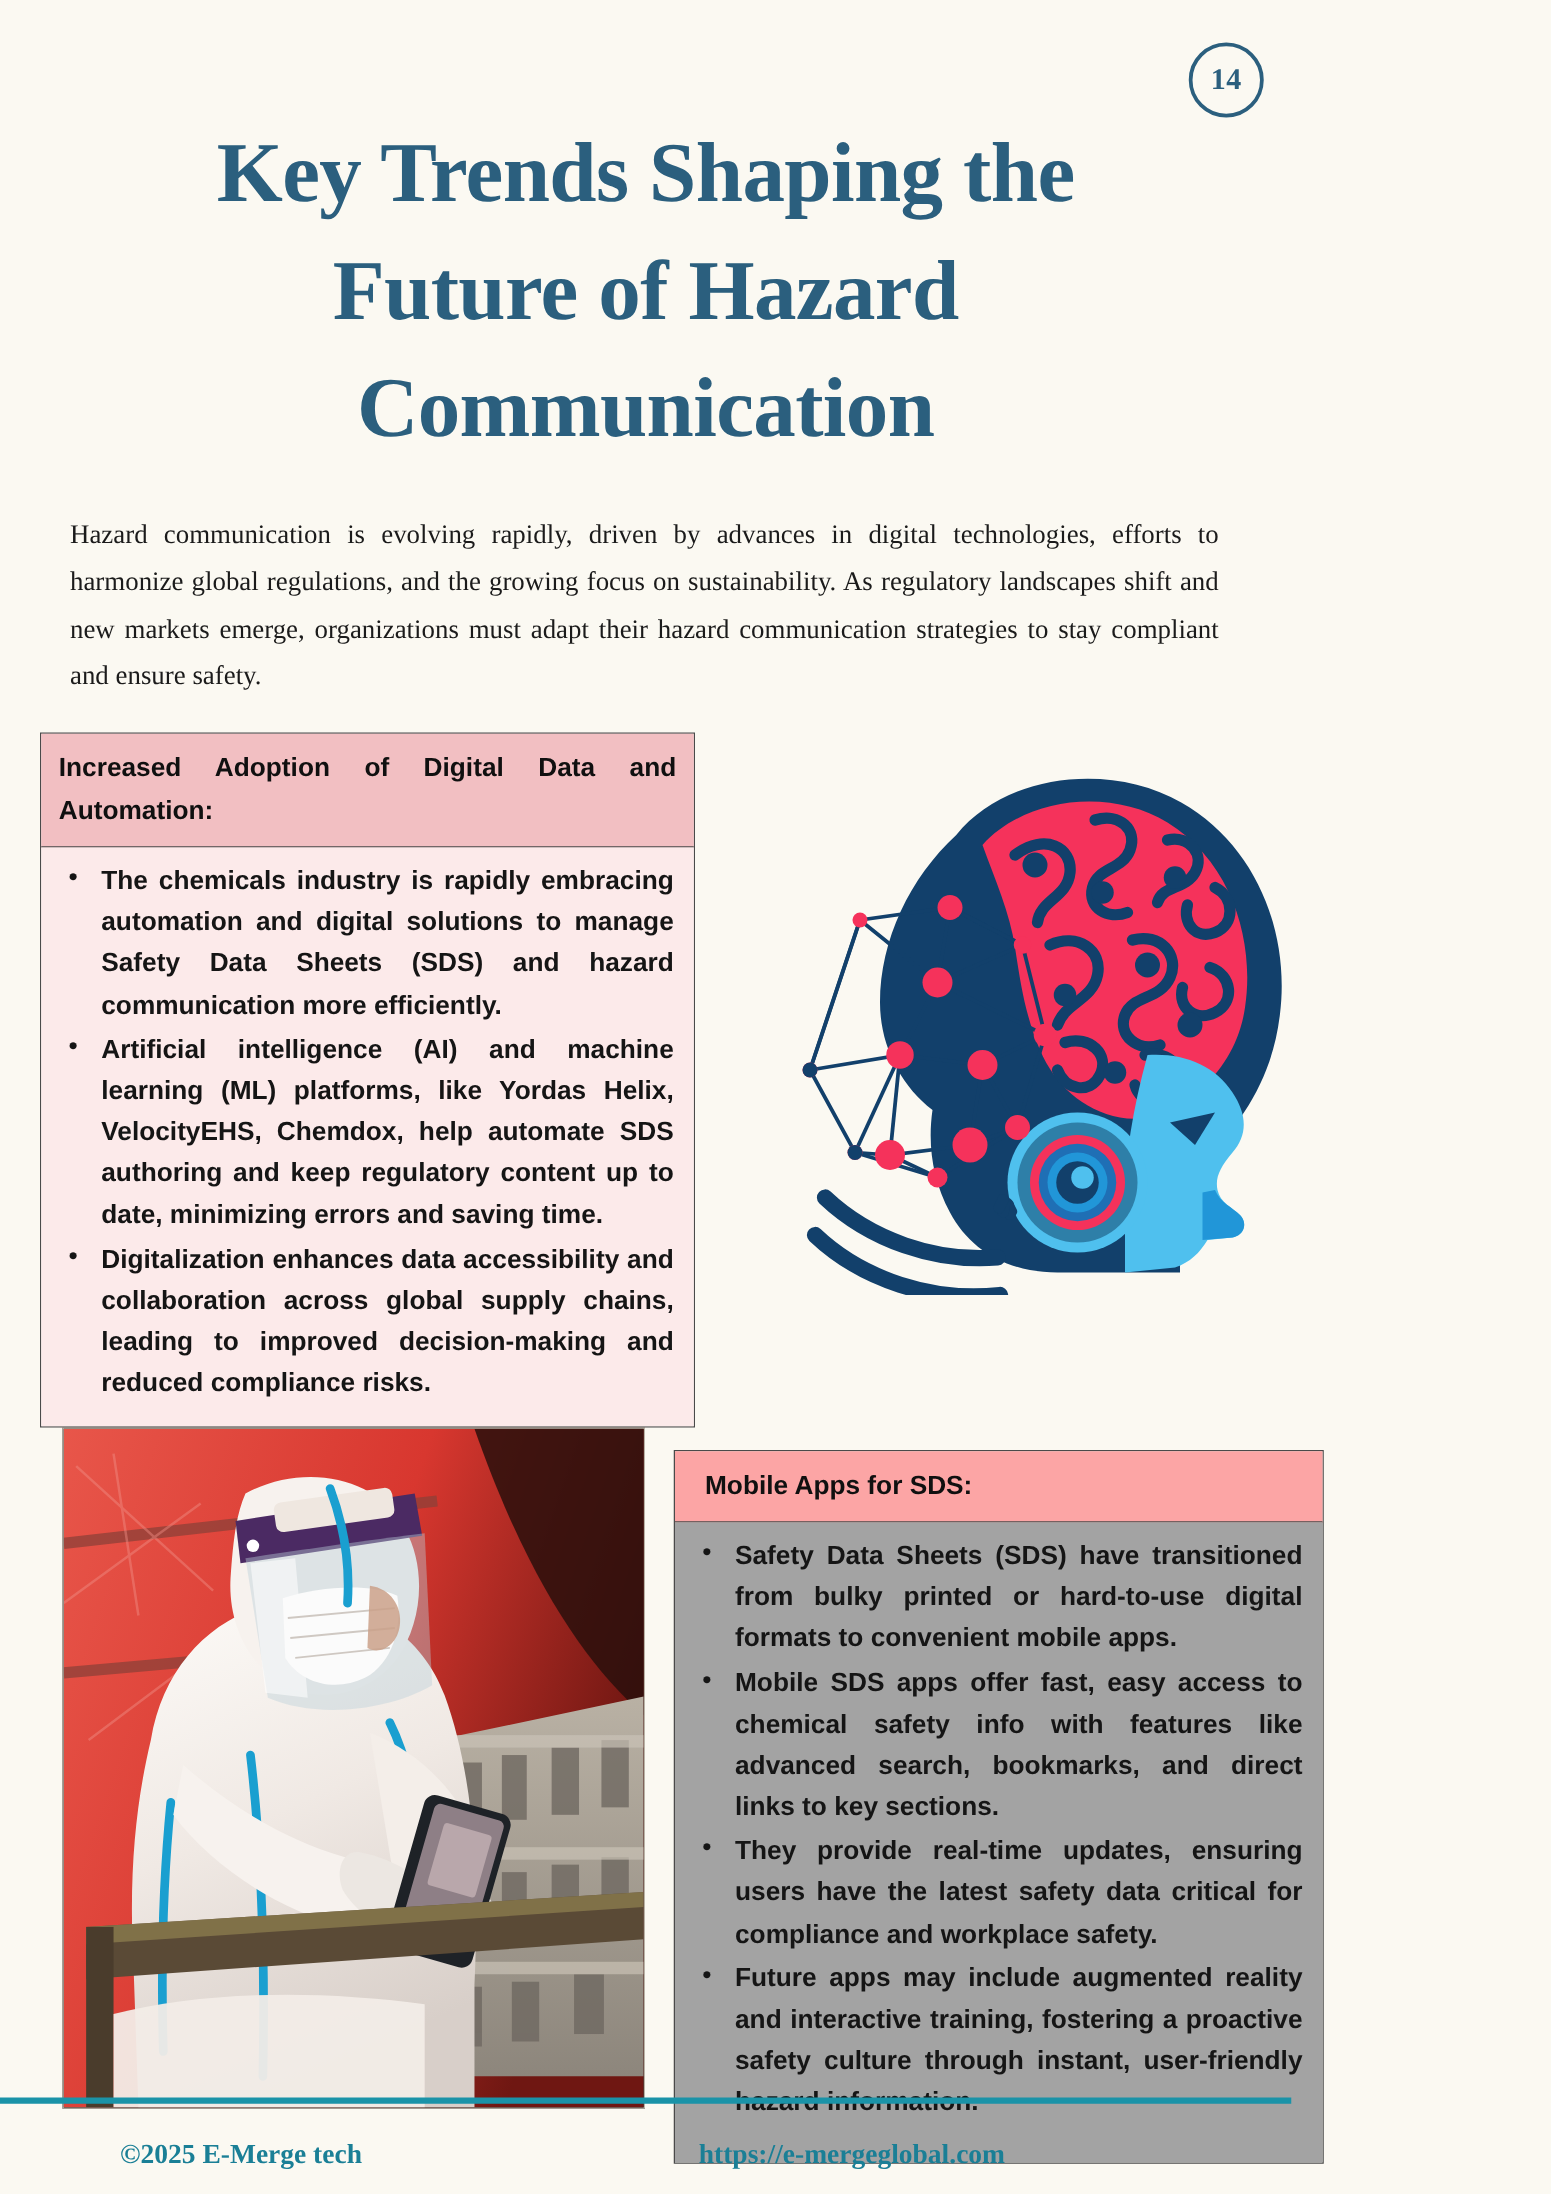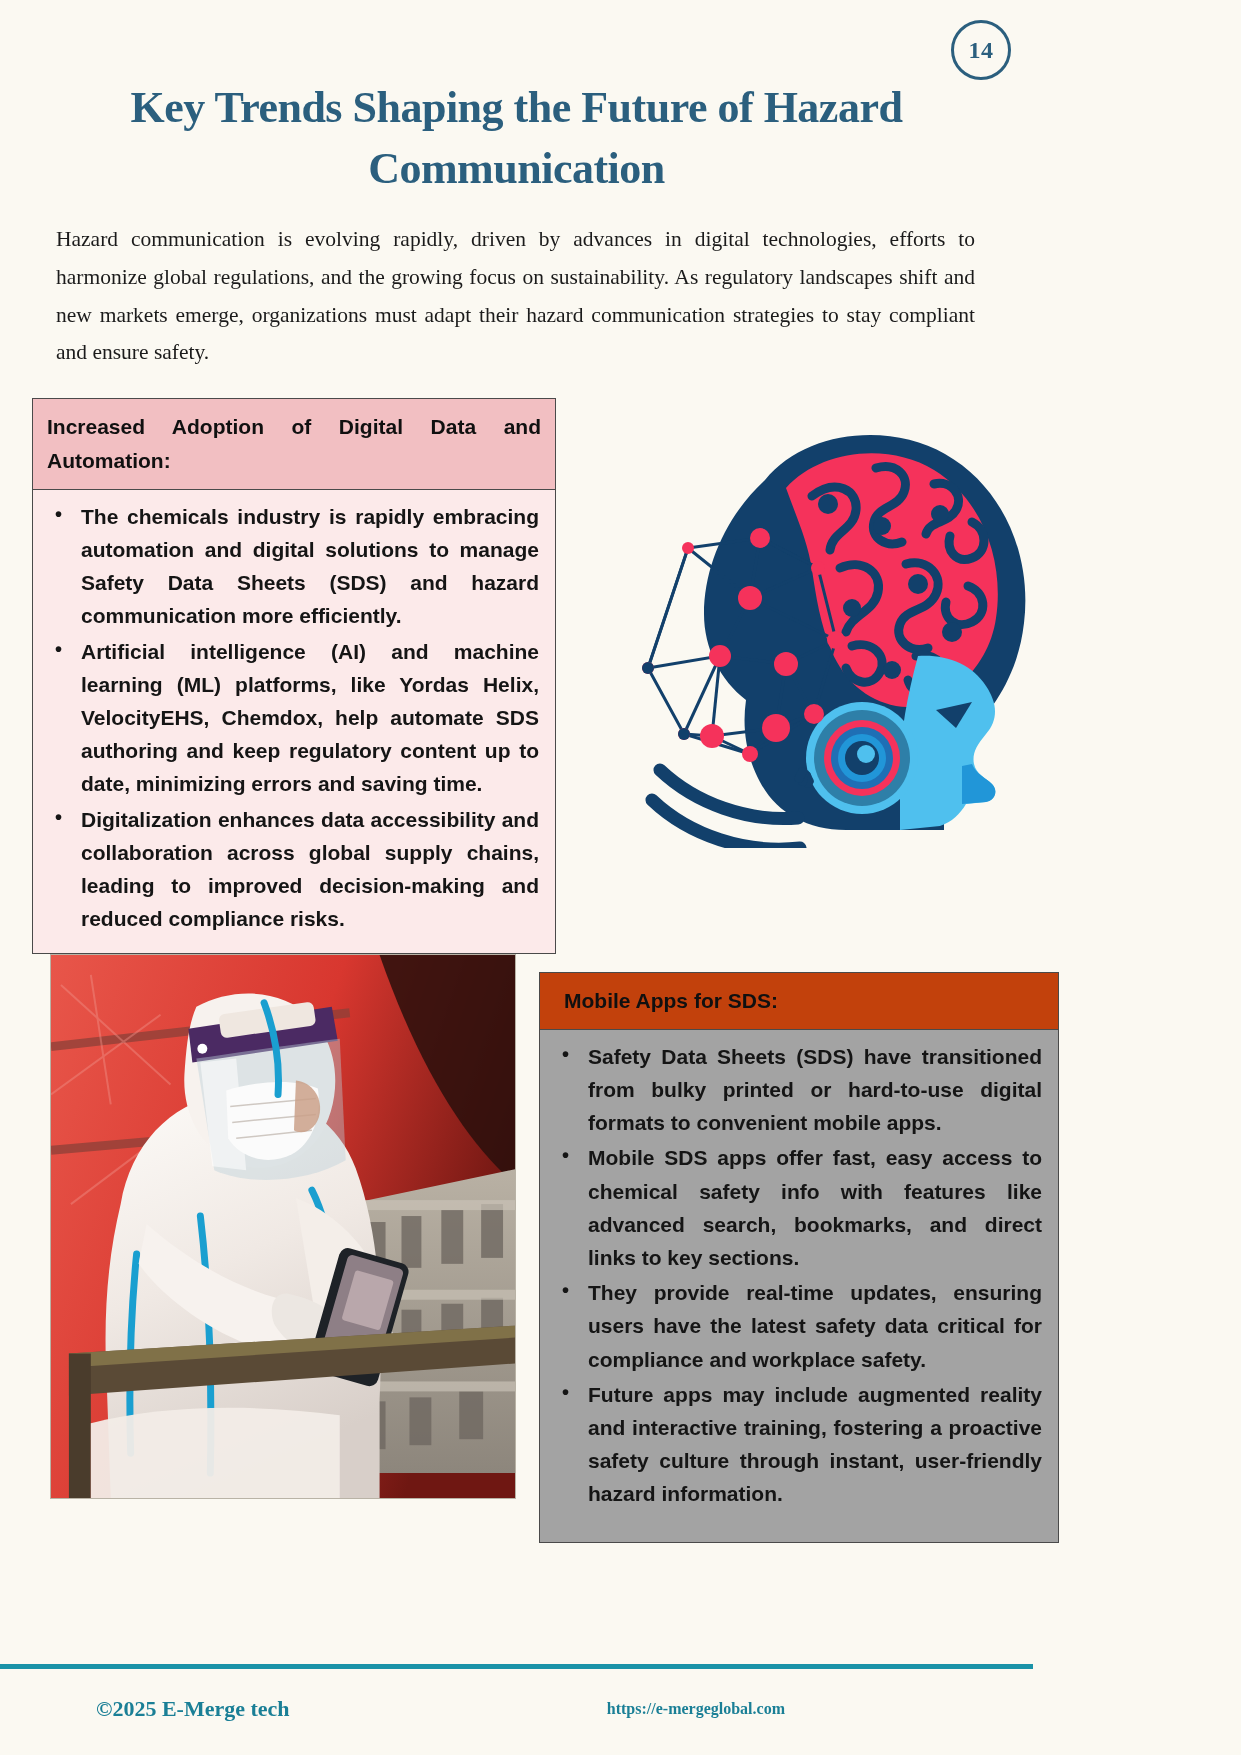--- a/index.html
+++ b/index.html
@@ -36,26 +36,26 @@
     justify-content: center;
     font-family: "Liberation Serif", serif;
     font-weight: bold;
     font-size: 24px;
     color: #2b5f7e;
     letter-spacing: 0.5px;
   }
 
   
   .title {
-    margin: 0;
+    margin: 14px;
     padding: 78px 120px 0 120px;
     text-align: center;
     font-family: "Liberation Serif", serif;
     font-weight: bold;
-    font-size: 44px;
+    font-size: 68px;
     line-height: 1.38;
     color: #2b5f7e;
     letter-spacing: -0.5px;
   }
 
   
   .intro {
     margin: 0;
     padding: 22px 58px 0 56px;
     text-align: justify;
@@ -158,21 +158,21 @@
     background: #2a1b18;
   }
   .photo-canvas { width: 100%; height: 100%; display: block; }
 
   .box-blue {
     position: absolute;
     left: 539px;
     top: 18px;
     width: 520px;
   }
-  .box-blue .callout-head { background: #c2410c; padding-left: 24px; }
+  .box-blue .callout-head { background: #fca5a5; padding-left: 24px; }
   .box-blue .callout-body { background: #a3a3a3; padding-bottom: 30px; }
 
   
   .footer-rule {
     position: absolute;
     left: 0;
     right: 0;
     bottom: 86px;
     height: 5px;
     background: #1a93a8;
@@ -189,24 +189,24 @@
   .footer-left {
     position: absolute;
     left: 96px;
     font-family: Liberation Serif, serif;
     font-weight: bold;
     font-size: 22px;
     color: #1a7f96;
   }
   .footer-right {
     position: absolute;
-    right: 248px;
+    right: 229px;
     font-family: "Liberation Serif", serif;
     font-weight: bold;
-    font-size: 16px;
+    font-size: 22px;
     color: #1a7f96;
   }
 </style>
 </head>
 <body>
 
 <div class="page">
 
   <div class="page-badge">
     <span>14</span>

